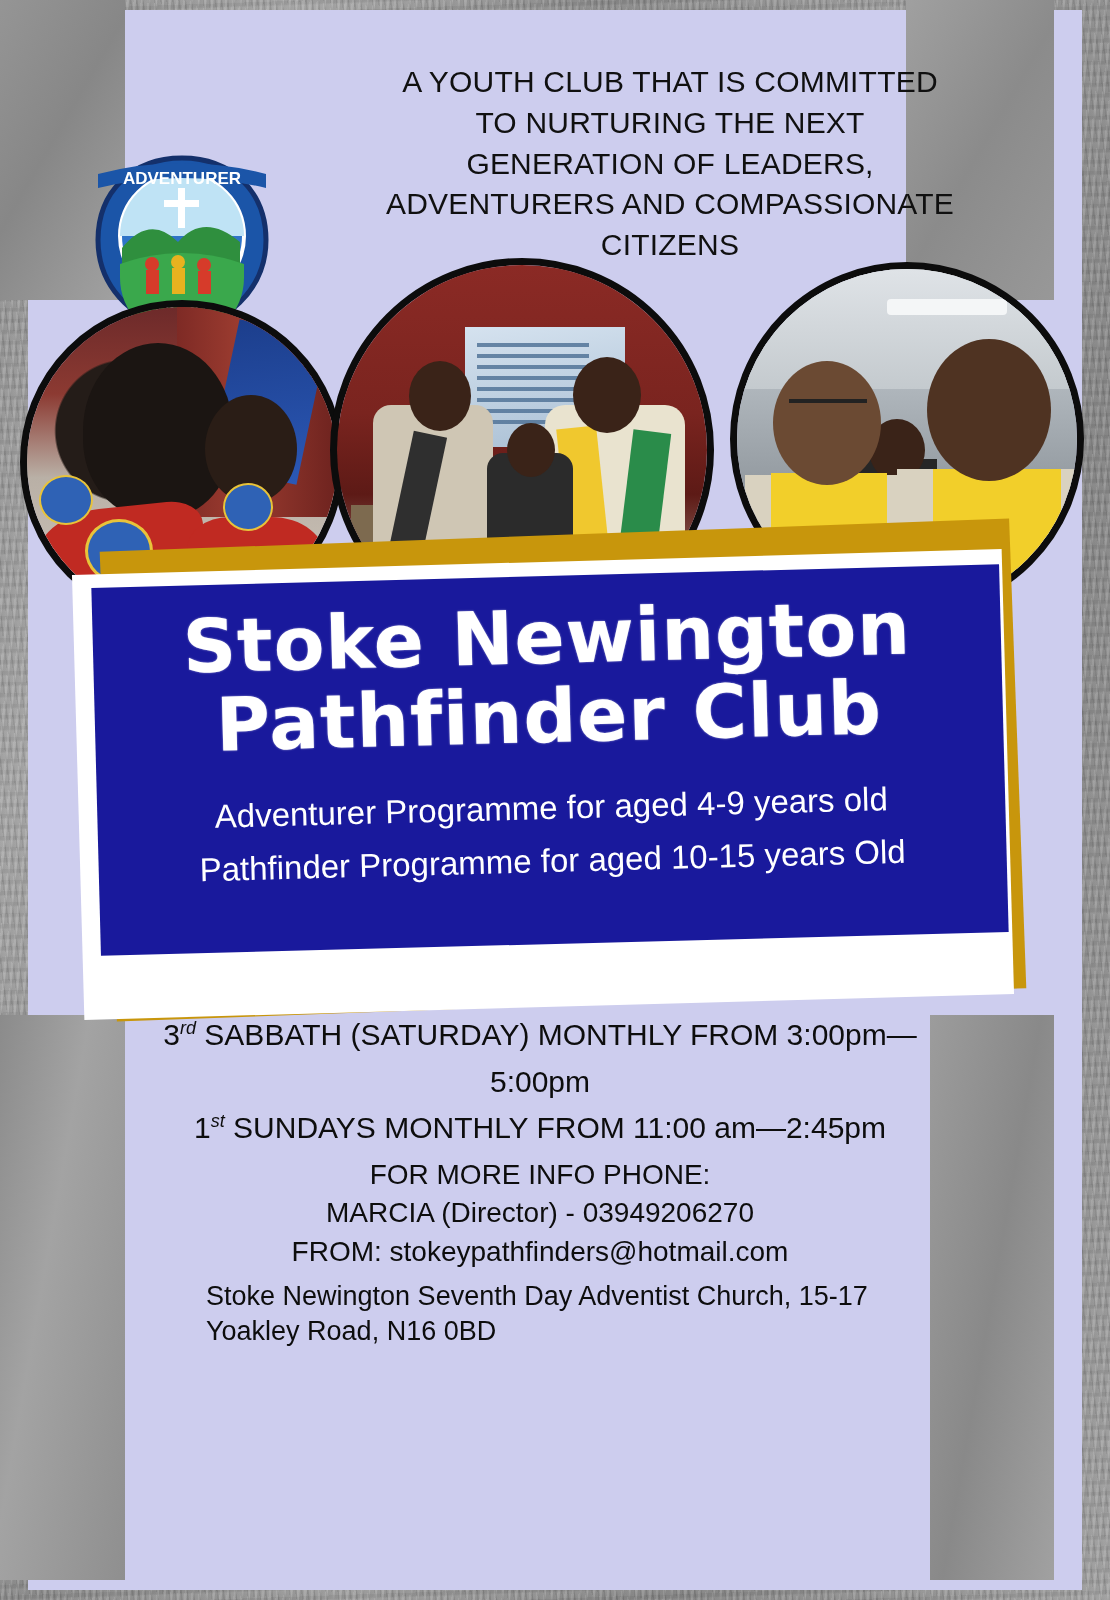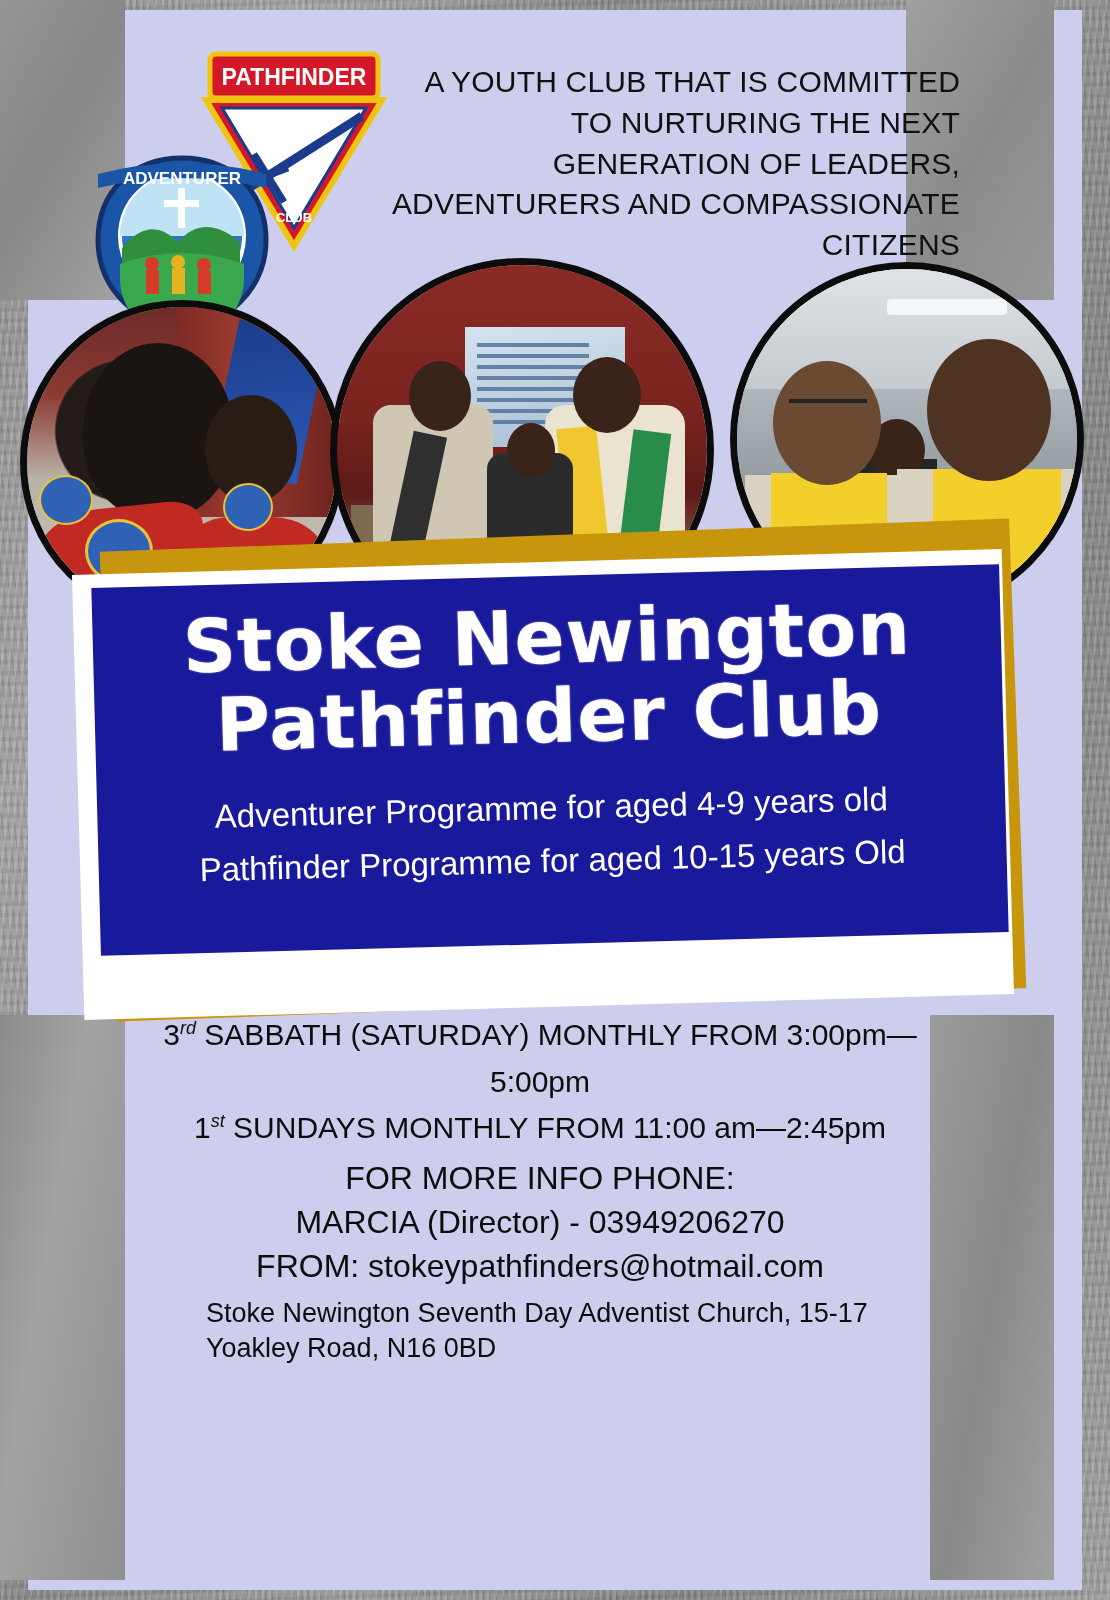--- a/index.html
+++ b/index.html
@@ -68,21 +68,21 @@
     height: 300px;
     background: linear-gradient(120deg, #a0a0a0 0%, #8b8b8b 50%, #989898 100%);
   }
 
   
   #tagline {
     position: absolute;
     left: 380px;
     top: 62px;
     width: 580px;
-    text-align: right;
+    text-align: center;
     font-size: 30px;
     line-height: 1.36;
     color: #101010;
     letter-spacing: 0.2px;
   }
 
   
   #pathfinder-logo {
     position: absolute;
     left: 196px;
@@ -244,21 +244,21 @@
     font-size: 30px;
     line-height: 1.55;
   }
   .times-line sup { font-size: 18px; font-style: italic; }
   #reg-text {
     font-size: 28px;
     line-height: 1.42;
     margin-top: 18px;
   }
   .info-line {
-    font-size: 32px;
+    font-size: 28px;
     line-height: 1.38;
   }
   #info-head { margin-top: 4px; }
   #address {
     margin-top: 8px;
     font-size: 27px;
     line-height: 1.28;
     text-align: left;
     padding-left: 66px;
   }
@@ -269,34 +269,20 @@
 <div id="poster">
 
   <div id="page"></div>
   <div id="page-top-mask-left"></div>
   <div id="page-top-mask-right"></div>
   <div id="page-bottom-mask-left"></div>
   <div id="page-bottom-mask-right"></div>
 
   <div id="tagline">A YOUTH CLUB THAT IS COMMITTED TO NURTURING THE NEXT GENERATION OF LEADERS, ADVENTURERS AND COMPASSIONATE CITIZENS</div>
 
-  <div id="pathfinder-logo">
-    <svg viewBox="0 0 196 205" width="196" height="205" aria-hidden="true">
-      <rect x="14" y="4" width="168" height="44" rx="6" fill="#d4182a" stroke="#f1c40f" stroke-width="5"></rect>
-      <text x="98" y="35" text-anchor="middle" font-family="'Liberation Sans', sans-serif" font-size="23" font-weight="bold" fill="#ffffff">PATHFINDER</text>
-      <polygon points="98,196 10,50 186,50" fill="#d4182a" stroke="#f1c40f" stroke-width="6"></polygon>
-      <polygon points="98,178 26,58 170,58" fill="#ffffff"></polygon>
-      <polygon points="98,178 26,58 170,58" fill="none" stroke="#1b3c8c" stroke-width="3"></polygon>
-      <polygon points="40,62 160,62 98,130" fill="#ffffff"></polygon>
-      <line x1="34" y1="150" x2="166" y2="66" stroke="#1b3c8c" stroke-width="9"></line>
-      <line x1="58" y1="104" x2="88" y2="152" stroke="#1b3c8c" stroke-width="7"></line>
-      <line x1="54" y1="132" x2="92" y2="118" stroke="#1b3c8c" stroke-width="7"></line>
-      <text x="98" y="172" text-anchor="middle" font-family="'Liberation Sans', sans-serif" font-size="13" font-weight="bold" fill="#ffffff">CLUB</text>
-    </svg>
-  </div>
 
   <div id="adventurer-logo">
     <svg viewBox="0 0 180 185" width="180" height="185" aria-hidden="true">
       <path d="M90 6 C140 6 174 40 174 88 C174 140 132 172 90 179 C48 172 6 140 6 88 C6 40 40 6 90 6 Z" fill="#1b55a8" stroke="#14306b" stroke-width="5"></path>
       <circle cx="90" cy="84" r="62" fill="#2f74c8" stroke="#ffffff" stroke-width="4"></circle>
       <path d="M28 84 a62 62 0 0 1 124 0 z" fill="#bfe3f5"></path>
       <path d="M30 96 q28 -34 56 -6 q26 -30 62 0 l0 26 l-118 0 z" fill="#2f8f3e"></path>
       <path d="M28 112 q62 -22 124 0 l0 14 a62 62 0 0 1 -124 0 z" fill="#3aa84c"></path>
       <rect x="86" y="36" width="7" height="40" fill="#ffffff"></rect>
       <rect x="72" y="48" width="35" height="7" fill="#ffffff"></rect>

